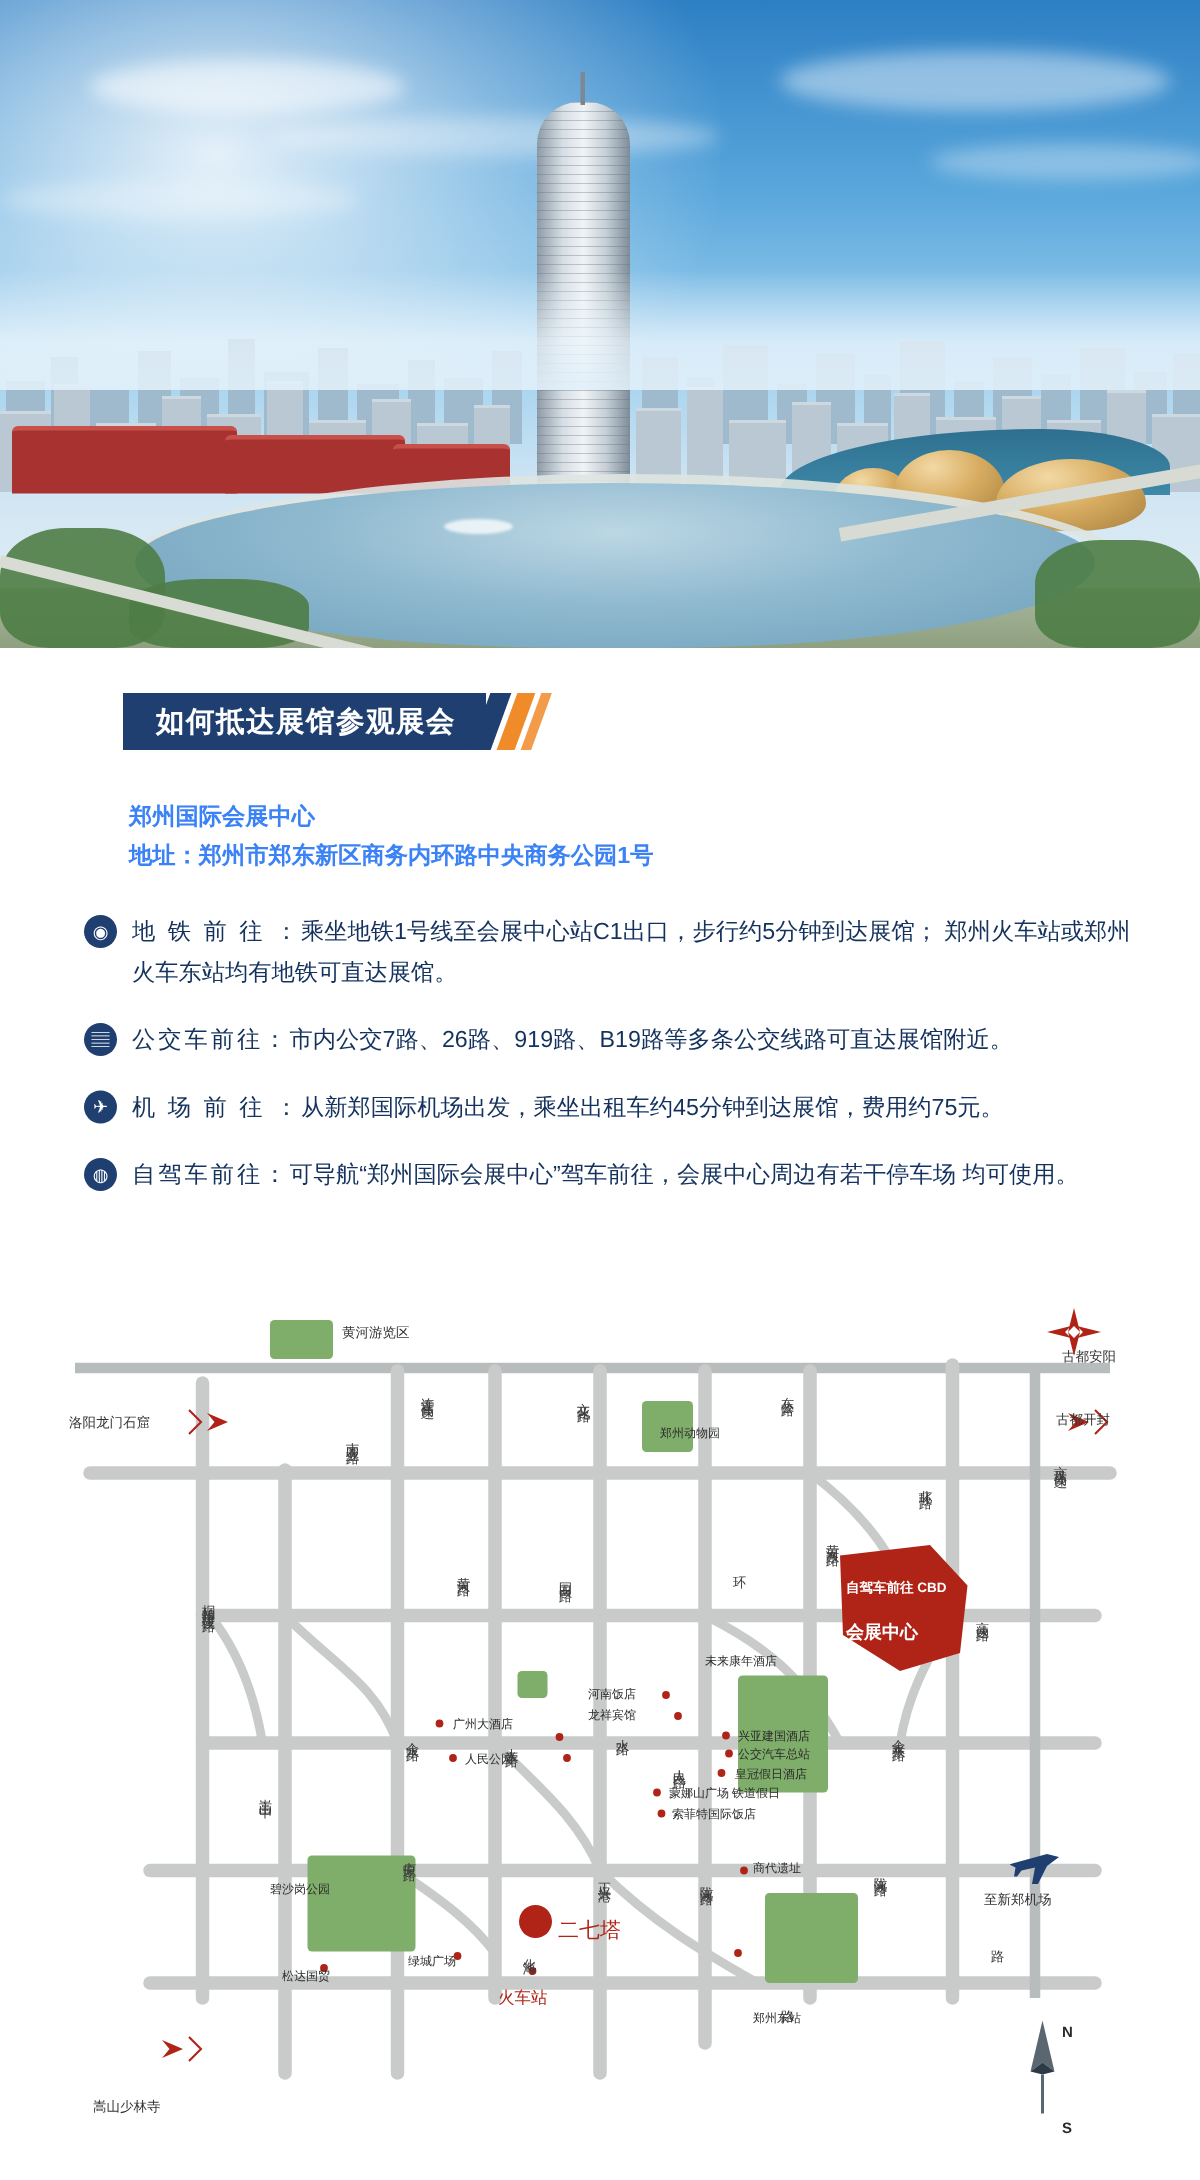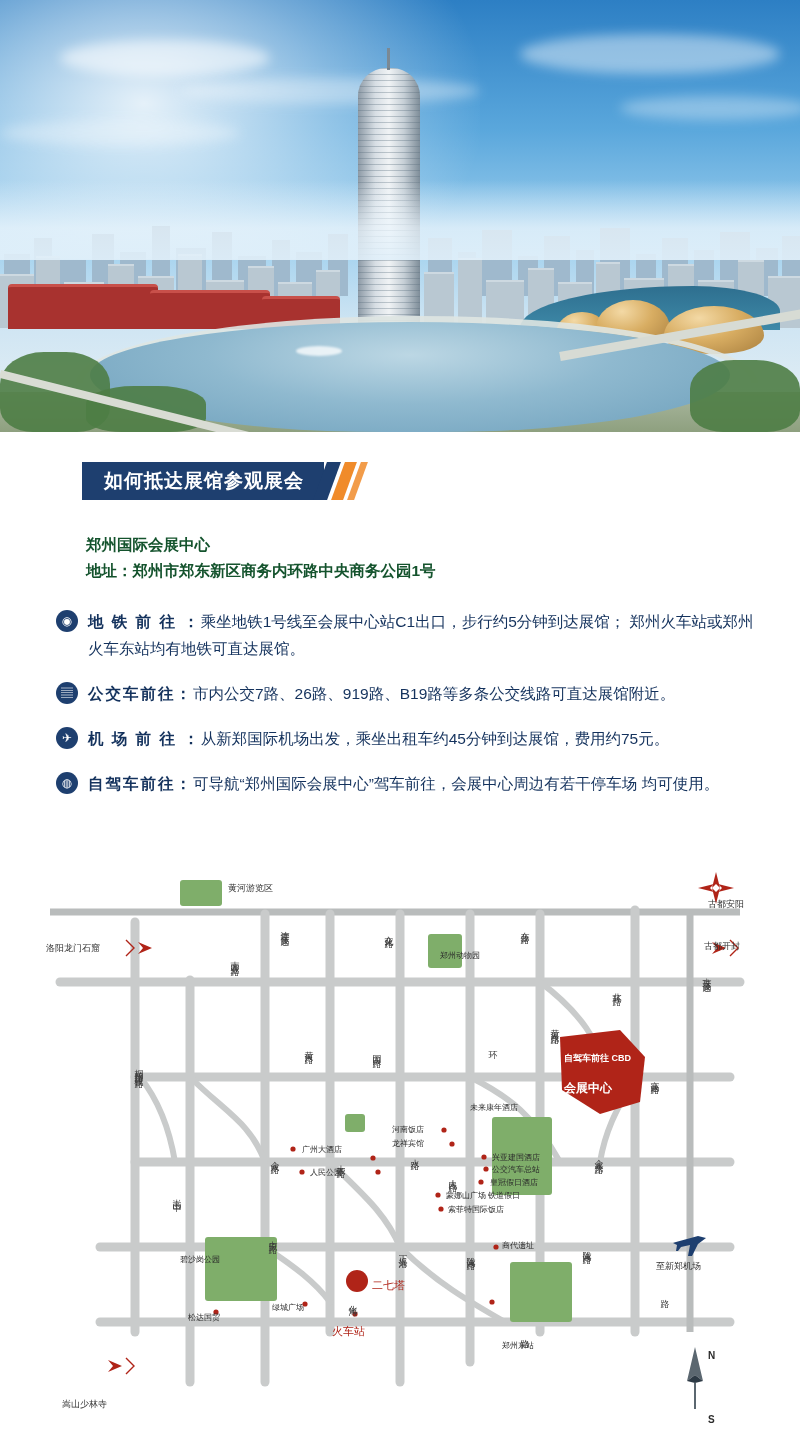--- a/index.html
+++ b/index.html
@@ -231,21 +231,21 @@
   }
 
   
   .venue {
     position: absolute;
     left: 86px;
     top: 532px;
     font-size: 15.5px;
     font-weight: bold;
     line-height: 26px;
-    color: #14532d;
+    color: #3b82f6;
   }
 
   
   .transport {
     position: absolute;
     left: 56px;
     top: 608px;
     width: 700px;
   }
   .t-row {
@@ -267,21 +267,21 @@
     justify-content: center;
     font-size: 12px;
     line-height: 1;
   }
   .t-body {
     font-size: 15.5px;
     line-height: 27px;
     color: #14325d;
   }
   .t-label {
-    font-weight: bold;
+    font-weight: normal;
     letter-spacing: 2px;
     margin-top: 27px;
   }
   .t-text {
     font-weight: normal;
     letter-spacing: 0;
   }
 
   
   .map {
@@ -560,21 +560,21 @@
   <div class="lbl" style="left:262px; top:282px;">广州大酒店</div>
   <div class="lbl" style="left:270px; top:305px;">人民公园</div>
   <div class="lbl" style="left:452px; top:290px;">兴亚建国酒店</div>
   <div class="lbl" style="left:452px; top:302px;text-align:right;">公交汽车总站</div>
   <div class="lbl" style="left:450px; top:315px;">皇冠假日酒店</div>
   <div class="lbl" style="left:448px; top:328px;">铁道假日</div>
   <div class="lbl" style="left:406px; top:328px;">蒙娜山广场</div>
   <div class="lbl" style="left:408px; top:342px;">索菲特国际饭店</div>
   <div class="lbl" style="left:140px; top:392px;">碧沙岗公园</div>
   <div class="lbl" style="left:232px; top:440px;">绿城广场</div>
-  <div class="lbl red" style="left:332px; top:416px; font-size:11px;">二七塔</div>
+  <div class="lbl red" style="left:332px; top:416px; font-size:14px;">二七塔</div>
   <div class="lbl red" style="left:292px; top:462px; font-size:11px;">火车站</div>
   <div class="lbl" style="left:462px; top:378px;">商代遗址</div>
   <div class="lbl" style="left:462px; top:438px;margin-top:40px;">郑州东站</div>
   <div class="lbl" style="left:148px; top:450px;">松达国贸</div>
 
   <div class="lbl white" style="left:524px; top:190px;">自驾车前往 CBD</div>
   <div class="lbl white" style="left:524px; top:218px; font-size:12px;">会展中心</div>
 
   <div class="lbl vert" style="left:238px; top:62px;">连霍高速</div>
   <div class="lbl vert" style="left:342px; top:66px;">文化路</div>

